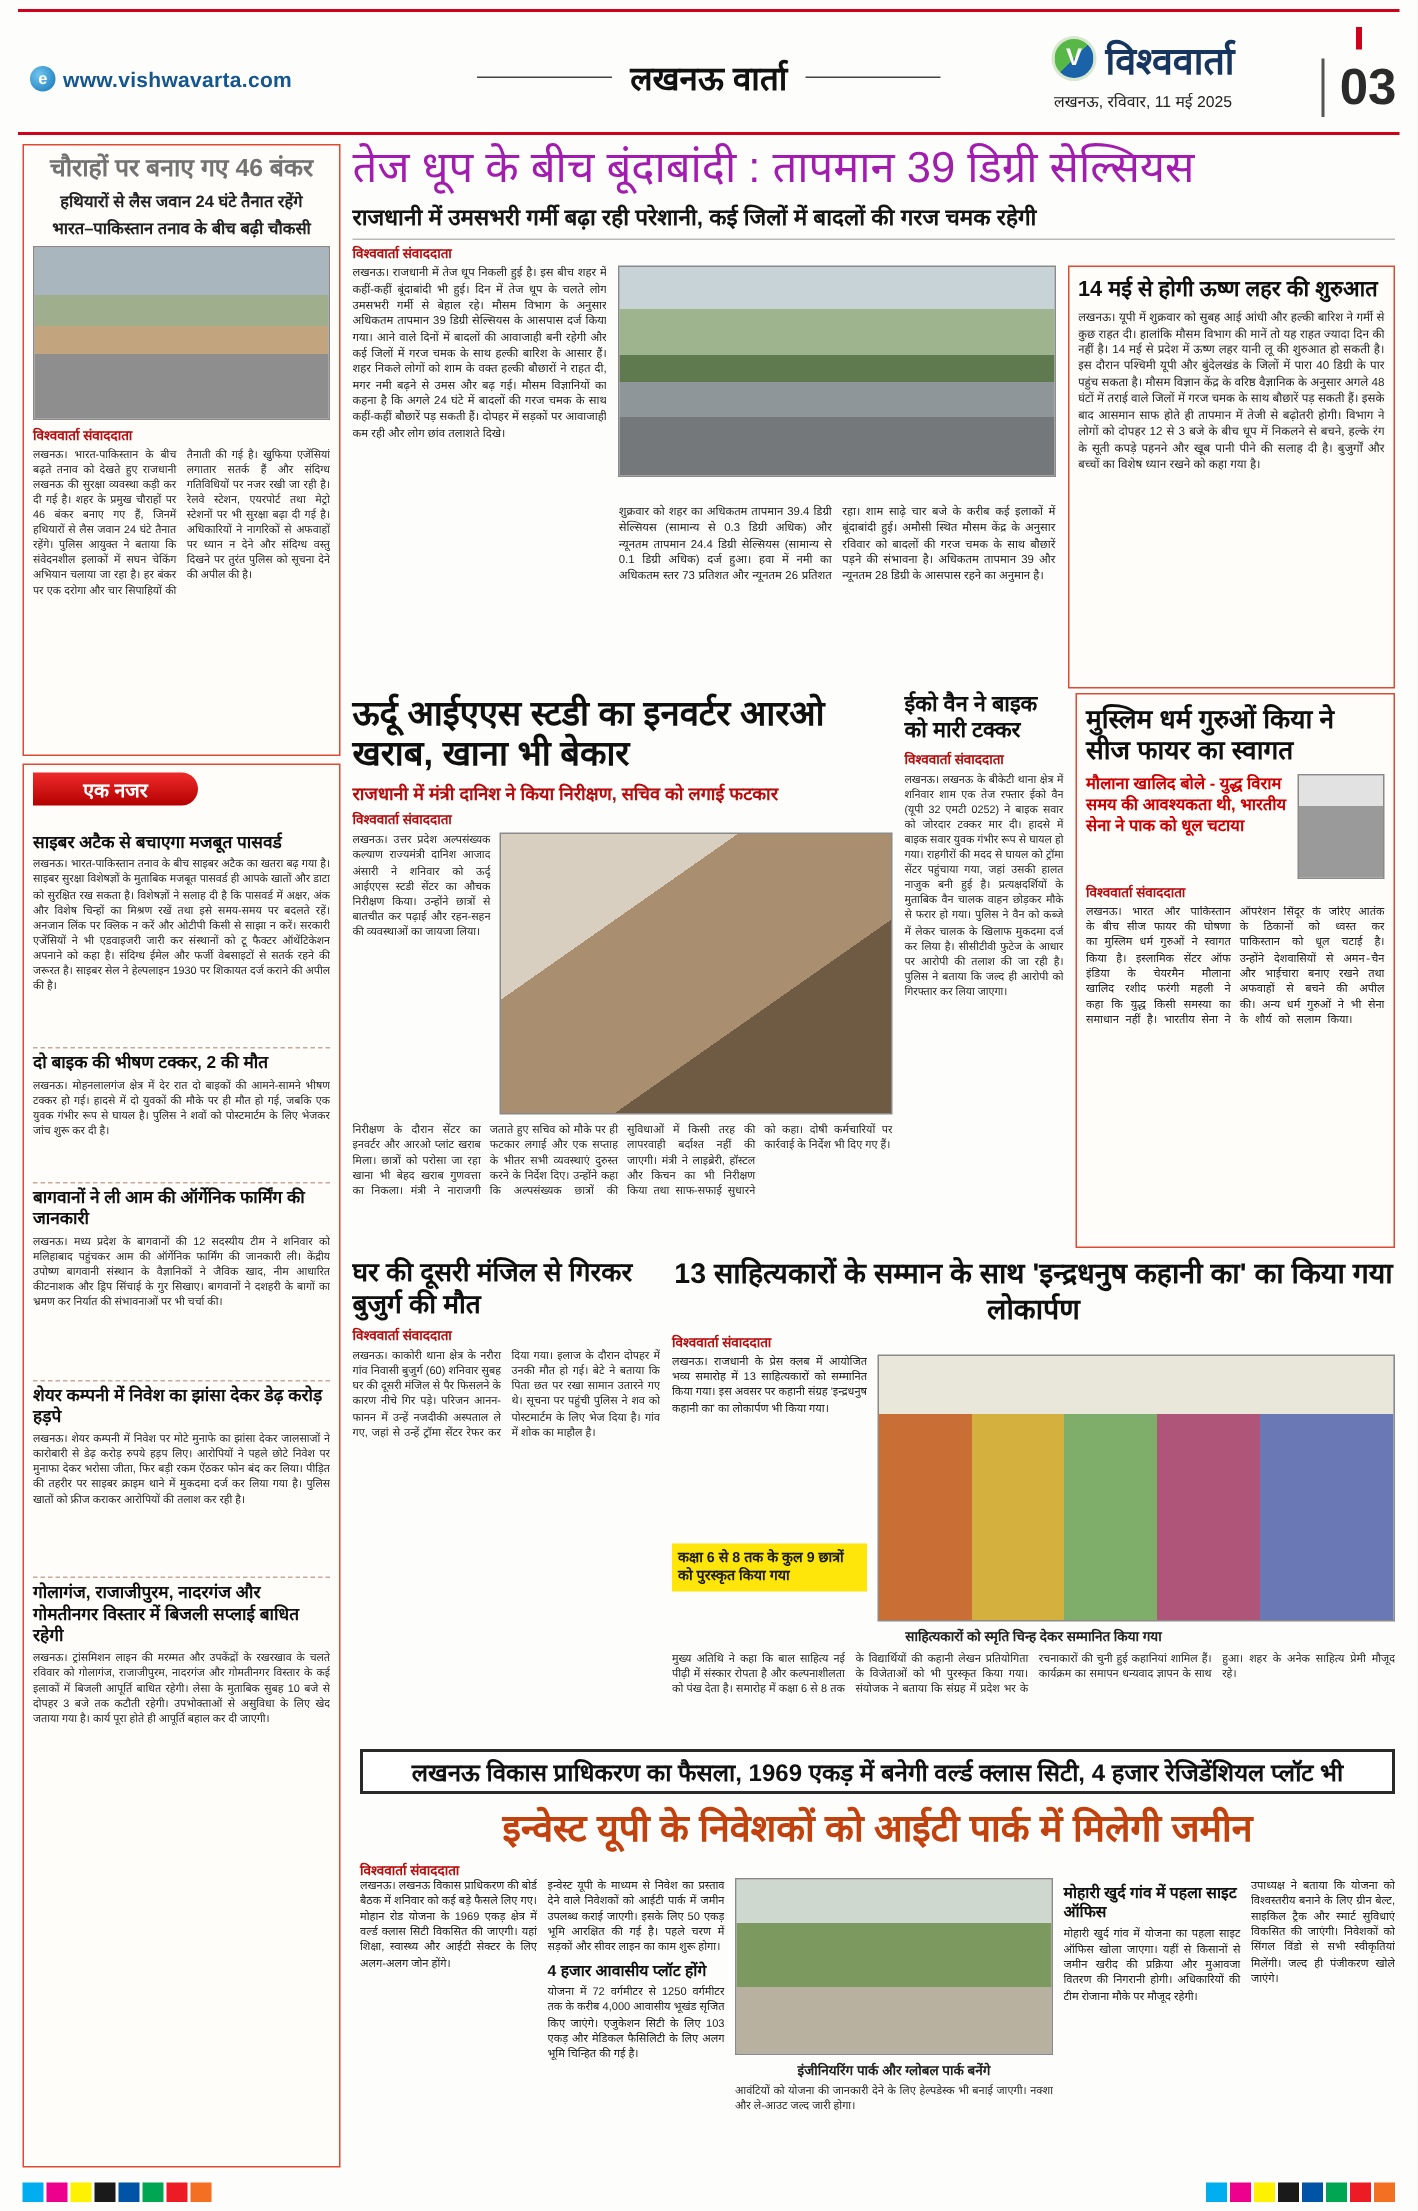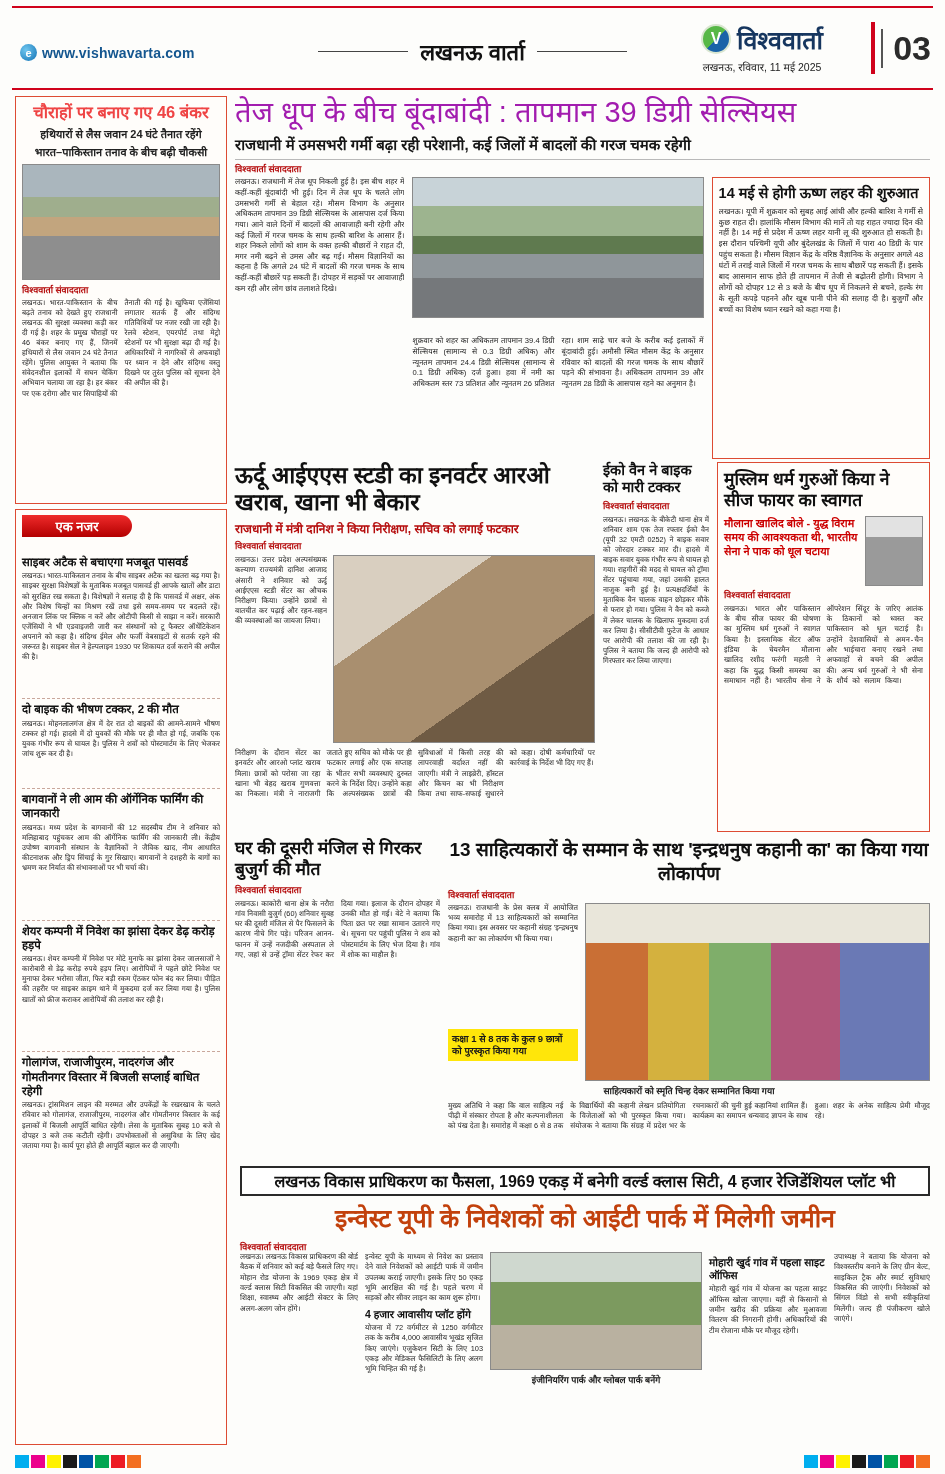--- a/index.html
+++ b/index.html
@@ -16,40 +16,40 @@
   .globe { width:17px; height:17px; border-radius:50%; background:radial-gradient(circle at 35% 35%,#6fc6ef,#1272b4); color:#fff; font-size:11px; font-weight:bold; display:flex; align-items:center; justify-content:center; }
   .url { color:#14568f; font-weight:bold; font-size:14px; letter-spacing:.2px; }
   .masthead { position:absolute; left:0; right:0; top:26px; display:flex; align-items:center; justify-content:center; gap:12px; }
   .masthead .mline { width:90px; height:1px; background:#444; }
   .masthead .mtitle { font-size:22px; font-weight:bold; color:#111; }
   .hdr-right { position:absolute; right:110px; top:12px; text-align:center; }
   .brandrow { display:flex; align-items:center; gap:6px; justify-content:center; }
   .leaf { width:30px; height:30px; border-radius:50%; background:linear-gradient(135deg,#57b847 0 50%,#1a63a8 50%); color:#fff; font-weight:bold; font-size:16px; display:flex; align-items:center; justify-content:center; border:2px solid #d9e6d0; }
   .brandname { font-size:25px; font-weight:bold; color:#16365f; }
   .dateline { font-size:10.5px; color:#222; margin-top:4px; }
-  .pagenum-wrap { position:absolute; right:2px; top:8px; height:60px; display:flex; align-items:center; gap:6px; }
+  .pagenum-wrap { position:absolute; right:2px; top:8px; height:60px; display:flex; align-items:center; gap:6px;flex-direction:column; }
   .pagenum-bar { width:4px; height:52px; background:#d0021b; }
   .pagenum { font-size:34px; font-weight:bold; color:#2b2b2b; border-left:2px solid #555; padding-left:10px; }
 
   
   .box { border:1.5px solid #dd4b33; background:#fffdfa; }
   .txt { font-size:7.5px; line-height:1.4; text-align:justify; color:#242424; overflow:hidden; }
   .byline { color:#b50d0d; font-weight:bold; font-size:9px; margin:2px 0; }
   .photo { border:1px solid #8a8a8a; }
   .ph-street1 { background:linear-gradient(180deg,#aab6bd 0 28%,#9fae8d 28% 46%,#c2a57e 46% 62%,#8e8e8e 62% 100%); }
   .ph-street2 { background:linear-gradient(180deg,#c8d3d8 0 20%,#9db48f 20% 42%,#5f7a4f 42% 55%,#8f969a 55% 72%,#75787b 72% 100%); }
   .ph-meeting { background:linear-gradient(145deg,#d9cfc0 0 30%,#a98f6f 30% 65%,#6f5b44 65% 100%); }
   .ph-cleric  { background:linear-gradient(180deg,#e2e2e2 0 30%,#9a9a9a 30% 100%); }
   .ph-group   { background:linear-gradient(180deg,#e9e6da 0 22%,transparent 22%),linear-gradient(90deg,#c96f35 0 18%,#d4b13e 18% 36%,#7fae6a 36% 54%,#b0557a 54% 74%,#6a79b5 74% 100%); }
   .ph-field   { background:linear-gradient(180deg,#cfd8cf 0 25%,#7c9a5f 25% 62%,#b9b1a0 62% 100%); }
 
   
   .leftcol { position:absolute; left:15px; top:96px; width:212px; }
   .bunker { position:absolute; left:0; top:0; width:212px; height:408px; padding:6px; }
-  .bunker .t { font-size:16.5px; font-weight:bold; text-align:center; line-height:1.2; color:#ef4444; }
+  .bunker .t { font-size:16.5px; font-weight:bold; text-align:center; line-height:1.2; color:#737373; }
   .bunker .s { font-size:11px; font-weight:bold; text-align:center; margin-top:3px; color:#222; }
   .bunker .photo { width:100%; height:116px; margin:5px 0 3px; }
   .bunker .txt { column-count:2; column-gap:7px; height:200px; font-size:7.2px; }
 
   .najar { position:absolute; left:0; top:413px; width:212px; height:936px; padding:5px 6px; }
   .najar-bar { width:110px; height:22px; background:linear-gradient(180deg,#ef2b2b,#b30000); color:#fff; font-weight:bold; font-size:13px; display:flex; align-items:center; justify-content:center; border-radius:0 11px 11px 0; margin-bottom:15px; }
   .brief { border-bottom:1px dashed #c9a79c; padding:3px 0 5px; }
   .brief:last-child { border-bottom:none; }
   .brief .bt { font-size:11.5px; font-weight:bold; line-height:1.25; color:#111; margin-bottom:2px; }
   .brief .txt { font-size:7.2px; }
@@ -248,21 +248,21 @@
       <div class="byline">विश्ववार्ता संवाददाता</div>
       <div class="txt">लखनऊ। काकोरी थाना क्षेत्र के नरौरा गांव निवासी बुजुर्ग (60) शनिवार सुबह घर की दूसरी मंजिल से पैर फिसलने के कारण नीचे गिर पड़े। परिजन आनन-फानन में उन्हें नजदीकी अस्पताल ले गए, जहां से उन्हें ट्रॉमा सेंटर रेफर कर दिया गया। इलाज के दौरान दोपहर में उनकी मौत हो गई। बेटे ने बताया कि पिता छत पर रखा सामान उतारने गए थे। सूचना पर पहुंची पुलिस ने शव को पोस्टमार्टम के लिए भेज दिया है। गांव में शोक का माहौल है।</div>
     </div>
 
     <div class="lit">
       <div class="t">13 साहित्यकारों के सम्मान के साथ 'इन्द्रधनुष कहानी का' का किया गया लोकार्पण</div>
       <div class="byline">विश्ववार्ता संवाददाता</div>
       <div class="lit-row">
         <div class="lit-left">
           <div class="txt">लखनऊ। राजधानी के प्रेस क्लब में आयोजित भव्य समारोह में 13 साहित्यकारों को सम्मानित किया गया। इस अवसर पर कहानी संग्रह 'इन्द्रधनुष कहानी का' का लोकार्पण भी किया गया।</div>
-          <div class="highlight">कक्षा 1 से 8 तक के कुल 9 छात्रों को पुरस्कृत किया गया</div>
+          <div class="highlight">कक्षा 6 से 8 तक के कुल 9 छात्रों को पुरस्कृत किया गया</div>
         </div>
         <div class="photo ph-group"></div>
       </div>
       <div class="lit-cap">साहित्यकारों को स्मृति चिन्ह देकर सम्मानित किया गया</div>
       <div class="txt bottomtxt">मुख्य अतिथि ने कहा कि बाल साहित्य नई पीढ़ी में संस्कार रोपता है और कल्पनाशीलता को पंख देता है। समारोह में कक्षा 6 से 8 तक के विद्यार्थियों की कहानी लेखन प्रतियोगिता के विजेताओं को भी पुरस्कृत किया गया। संयोजक ने बताया कि संग्रह में प्रदेश भर के रचनाकारों की चुनी हुई कहानियां शामिल हैं। कार्यक्रम का समापन धन्यवाद ज्ञापन के साथ हुआ। शहर के अनेक साहित्य प्रेमी मौजूद रहे।</div>
     </div>
   </div>
 
   <div class="banner">लखनऊ विकास प्राधिकरण का फैसला, 1969 एकड़ में बनेगी वर्ल्ड क्लास सिटी, 4 हजार रेजिडेंशियल प्लॉट भी</div>
   <div class="invest-h">इन्वेस्ट यूपी के निवेशकों को आईटी पार्क में मिलेगी जमीन</div>
@@ -273,20 +273,21 @@
       <div class="txt">लखनऊ। लखनऊ विकास प्राधिकरण की बोर्ड बैठक में शनिवार को कई बड़े फैसले लिए गए। मोहान रोड योजना के 1969 एकड़ क्षेत्र में वर्ल्ड क्लास सिटी विकसित की जाएगी। यहां शिक्षा, स्वास्थ्य और आईटी सेक्टर के लिए अलग-अलग जोन होंगे।</div>
     </div>
     <div class="iv-col">
       <div class="txt">इन्वेस्ट यूपी के माध्यम से निवेश का प्रस्ताव देने वाले निवेशकों को आईटी पार्क में जमीन उपलब्ध कराई जाएगी। इसके लिए 50 एकड़ भूमि आरक्षित की गई है। पहले चरण में सड़कों और सीवर लाइन का काम शुरू होगा।</div>
       <div class="iv-sub">4 हजार आवासीय प्लॉट होंगे</div>
       <div class="txt">योजना में 72 वर्गमीटर से 1250 वर्गमीटर तक के करीब 4,000 आवासीय भूखंड सृजित किए जाएंगे। एजुकेशन सिटी के लिए 103 एकड़ और मेडिकल फैसिलिटी के लिए अलग भूमि चिन्हित की गई है।</div>
     </div>
     <div class="iv-photo-col">
       <div class="photo ph-field"></div>
       <div class="iv-cap">इंजीनियरिंग पार्क और ग्लोबल पार्क बनेंगे</div>
+      <div class="txt">आवंटियों को योजना की जानकारी देने के लिए हेल्पडेस्क भी बनाई जाएगी। नक्शा और ले-आउट जल्द जारी होगा।</div>
     </div>
     <div class="iv-col">
       <div class="iv-sub">मोहारी खुर्द गांव में पहला साइट ऑफिस</div>
       <div class="txt">मोहारी खुर्द गांव में योजना का पहला साइट ऑफिस खोला जाएगा। यहीं से किसानों से जमीन खरीद की प्रक्रिया और मुआवजा वितरण की निगरानी होगी। अधिकारियों की टीम रोजाना मौके पर मौजूद रहेगी।</div>
     </div>
     <div class="iv-colD">
       <div class="txt">उपाध्यक्ष ने बताया कि योजना को विश्वस्तरीय बनाने के लिए ग्रीन बेल्ट, साइकिल ट्रैक और स्मार्ट सुविधाएं विकसित की जाएंगी। निवेशकों को सिंगल विंडो से सभी स्वीकृतियां मिलेंगी। जल्द ही पंजीकरण खोले जाएंगे।</div>
     </div>
   </div>
 

